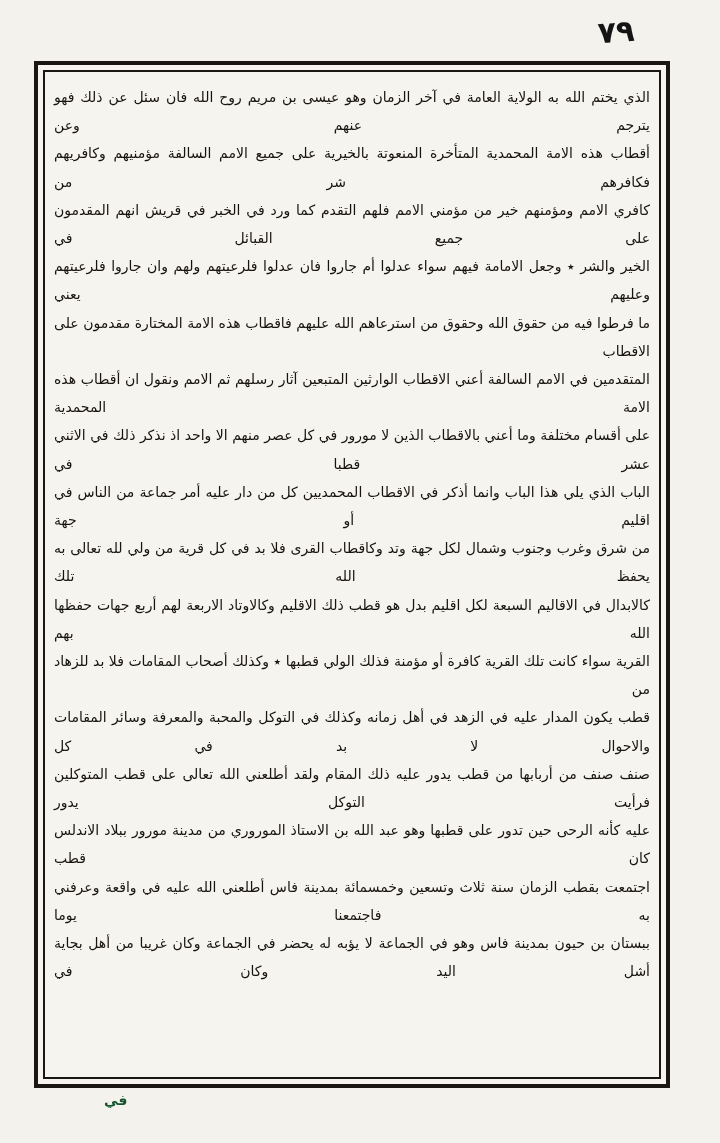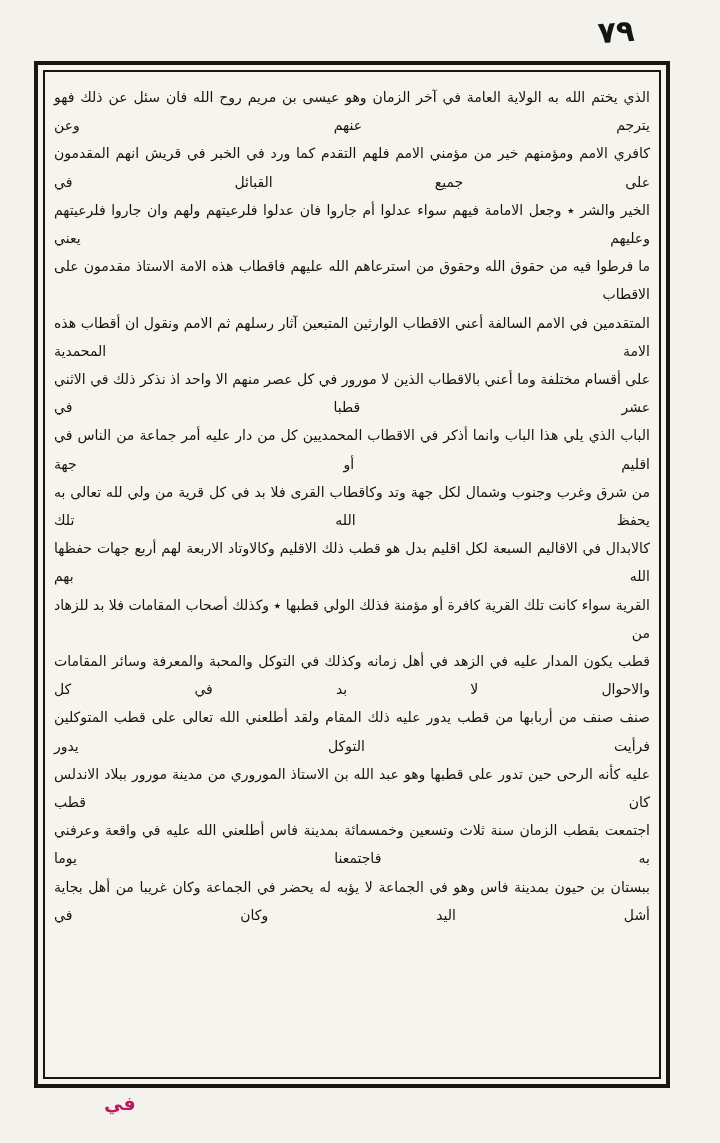--- a/index.html
+++ b/index.html
@@ -34,36 +34,37 @@
     font-size:14px;
     line-height:28.2px;
     white-space:normal;
     text-align:justify;
     text-align-last:justify;
     color:#17130e;
     font-weight:500;
   }
   .catchword{
     position:absolute;top:1092px;left:104px;
-    font-size:19px;font-weight:700;direction:rtl;
-    color:#be185d;
+    font-size:14px;font-weight:700;direction:rtl;
+    color:#14532d;
   }
 </style>
 </head>
 <body>
 
 <div class="page-number">٧٩</div>
 
 <div class="frame">
   <div class="frame-inner">
     <div class="text-block">
         <div class="text-line">الذي يختم الله به الولاية العامة في آخر الزمان وهو عيسى بن مريم روح الله فان سئل عن ذلك فهو يترجم عنهم وعن</div>
+        <div class="text-line">أقطاب هذه الامة المحمدية المتأخرة المنعوتة بالخيرية على جميع الامم السالفة مؤمنيهم وكافريهم فكافرهم شر من</div>
         <div class="text-line">كافري الامم ومؤمنهم خير من مؤمني الامم فلهم التقدم كما ورد في الخبر في قريش انهم المقدمون على جميع القبائل في</div>
         <div class="text-line">الخير والشر ٭ وجعل الامامة فيهم سواء عدلوا أم جاروا فان عدلوا فلرعيتهم ولهم وان جاروا فلرعيتهم وعليهم يعني</div>
-        <div class="text-line">ما فرطوا فيه من حقوق الله وحقوق من استرعاهم الله عليهم فاقطاب هذه الامة الاستاذ مقدمون على الاقطاب</div>
+        <div class="text-line">ما فرطوا فيه من حقوق الله وحقوق من استرعاهم الله عليهم فاقطاب هذه الامة المختارة مقدمون على الاقطاب</div>
         <div class="text-line">المتقدمين في الامم السالفة أعني الاقطاب الوارثين المتبعين آثار رسلهم ثم الامم ونقول ان أقطاب هذه الامة المحمدية</div>
         <div class="text-line">على أقسام مختلفة وما أعني بالاقطاب الذين لا مورور في كل عصر منهم الا واحد اذ نذكر ذلك في الاثني عشر قطبا في</div>
         <div class="text-line">الباب الذي يلي هذا الباب وانما أذكر في الاقطاب المحمديين كل من دار عليه أمر جماعة من الناس في اقليم أو جهة</div>
         <div class="text-line">من شرق وغرب وجنوب وشمال لكل جهة وتد وكاقطاب القرى فلا بد في كل قرية من ولي لله تعالى به يحفظ الله تلك</div>
         <div class="text-line">كالابدال في الاقاليم السبعة لكل اقليم بدل هو قطب ذلك الاقليم وكالاوتاد الاربعة لهم أربع جهات حفظها الله بهم</div>
         <div class="text-line">القرية سواء كانت تلك القرية كافرة أو مؤمنة فذلك الولي قطبها ٭ وكذلك أصحاب المقامات فلا بد للزهاد من</div>
         <div class="text-line">قطب يكون المدار عليه في الزهد في أهل زمانه وكذلك في التوكل والمحبة والمعرفة وسائر المقامات والاحوال لا بد في كل</div>
         <div class="text-line">صنف صنف من أربابها من قطب يدور عليه ذلك المقام ولقد أطلعني الله تعالى على قطب المتوكلين فرأيت التوكل يدور</div>
         <div class="text-line">عليه كأنه الرحى حين تدور على قطبها وهو عبد الله بن الاستاذ الموروري من مدينة مورور ببلاد الاندلس كان قطب</div>
         <div class="text-line">اجتمعت بقطب الزمان سنة ثلاث وتسعين وخمسمائة بمدينة فاس أطلعني الله عليه في واقعة وعرفني به فاجتمعنا يوما</div>

